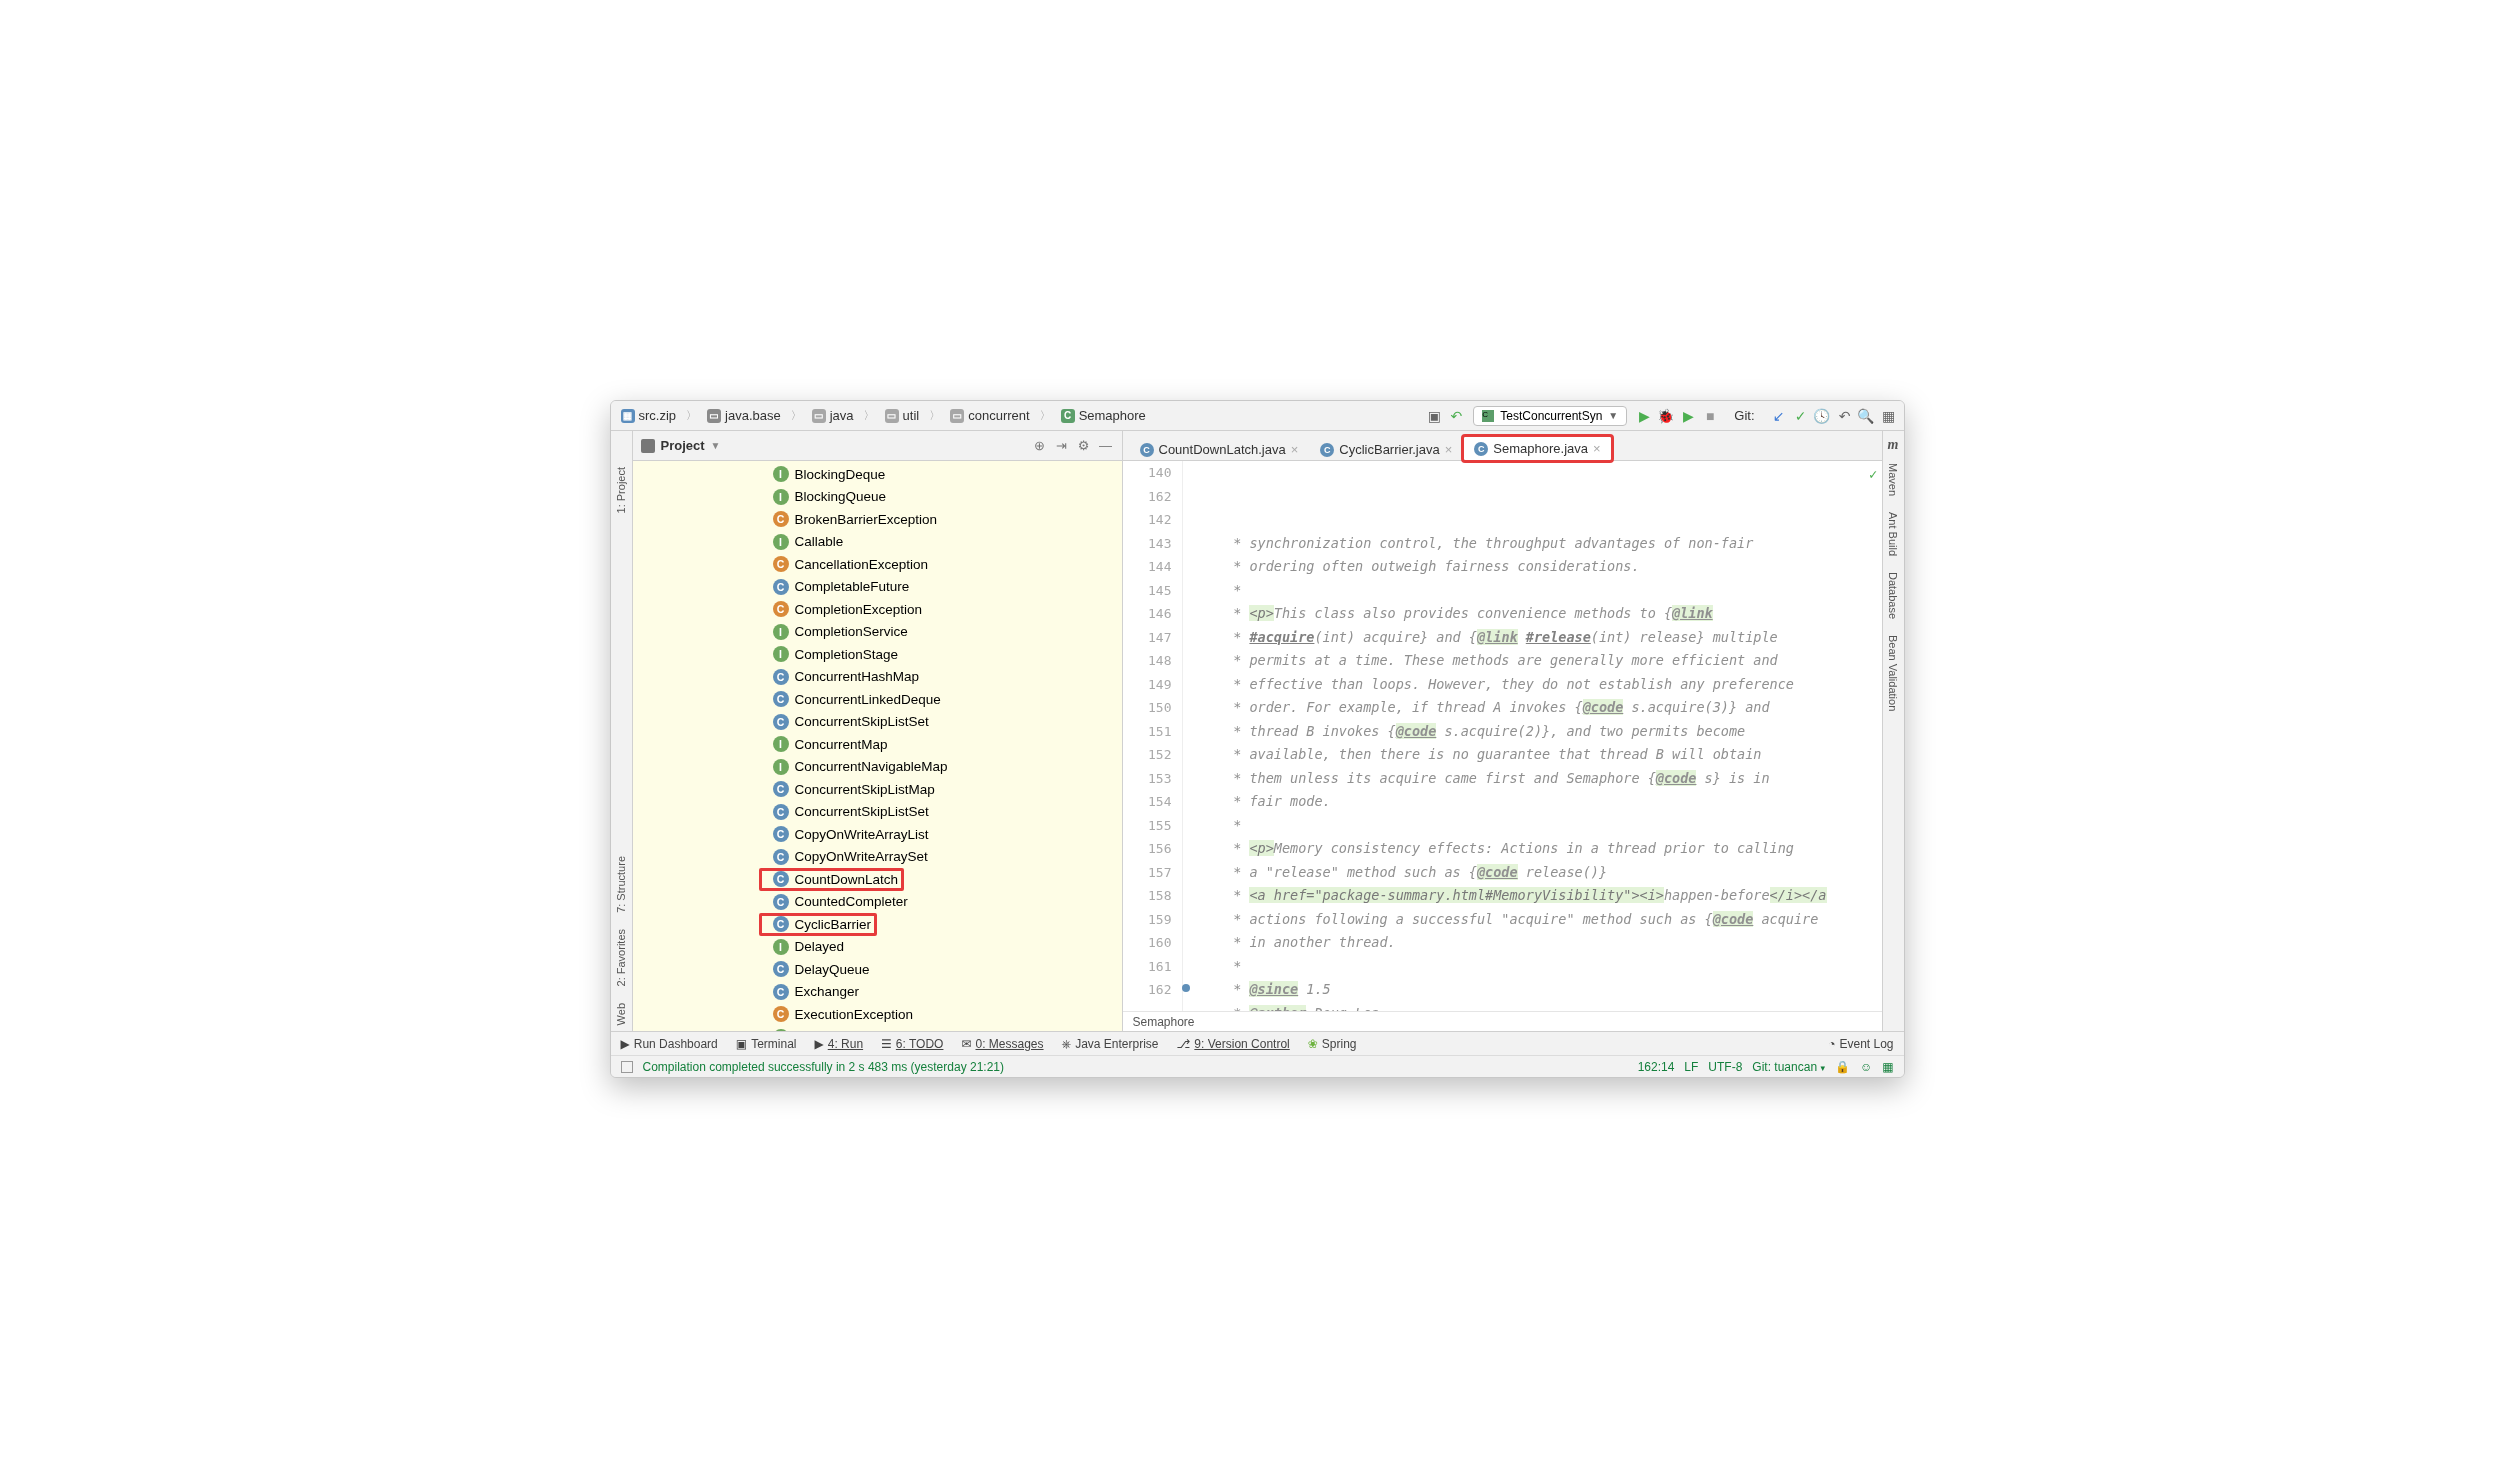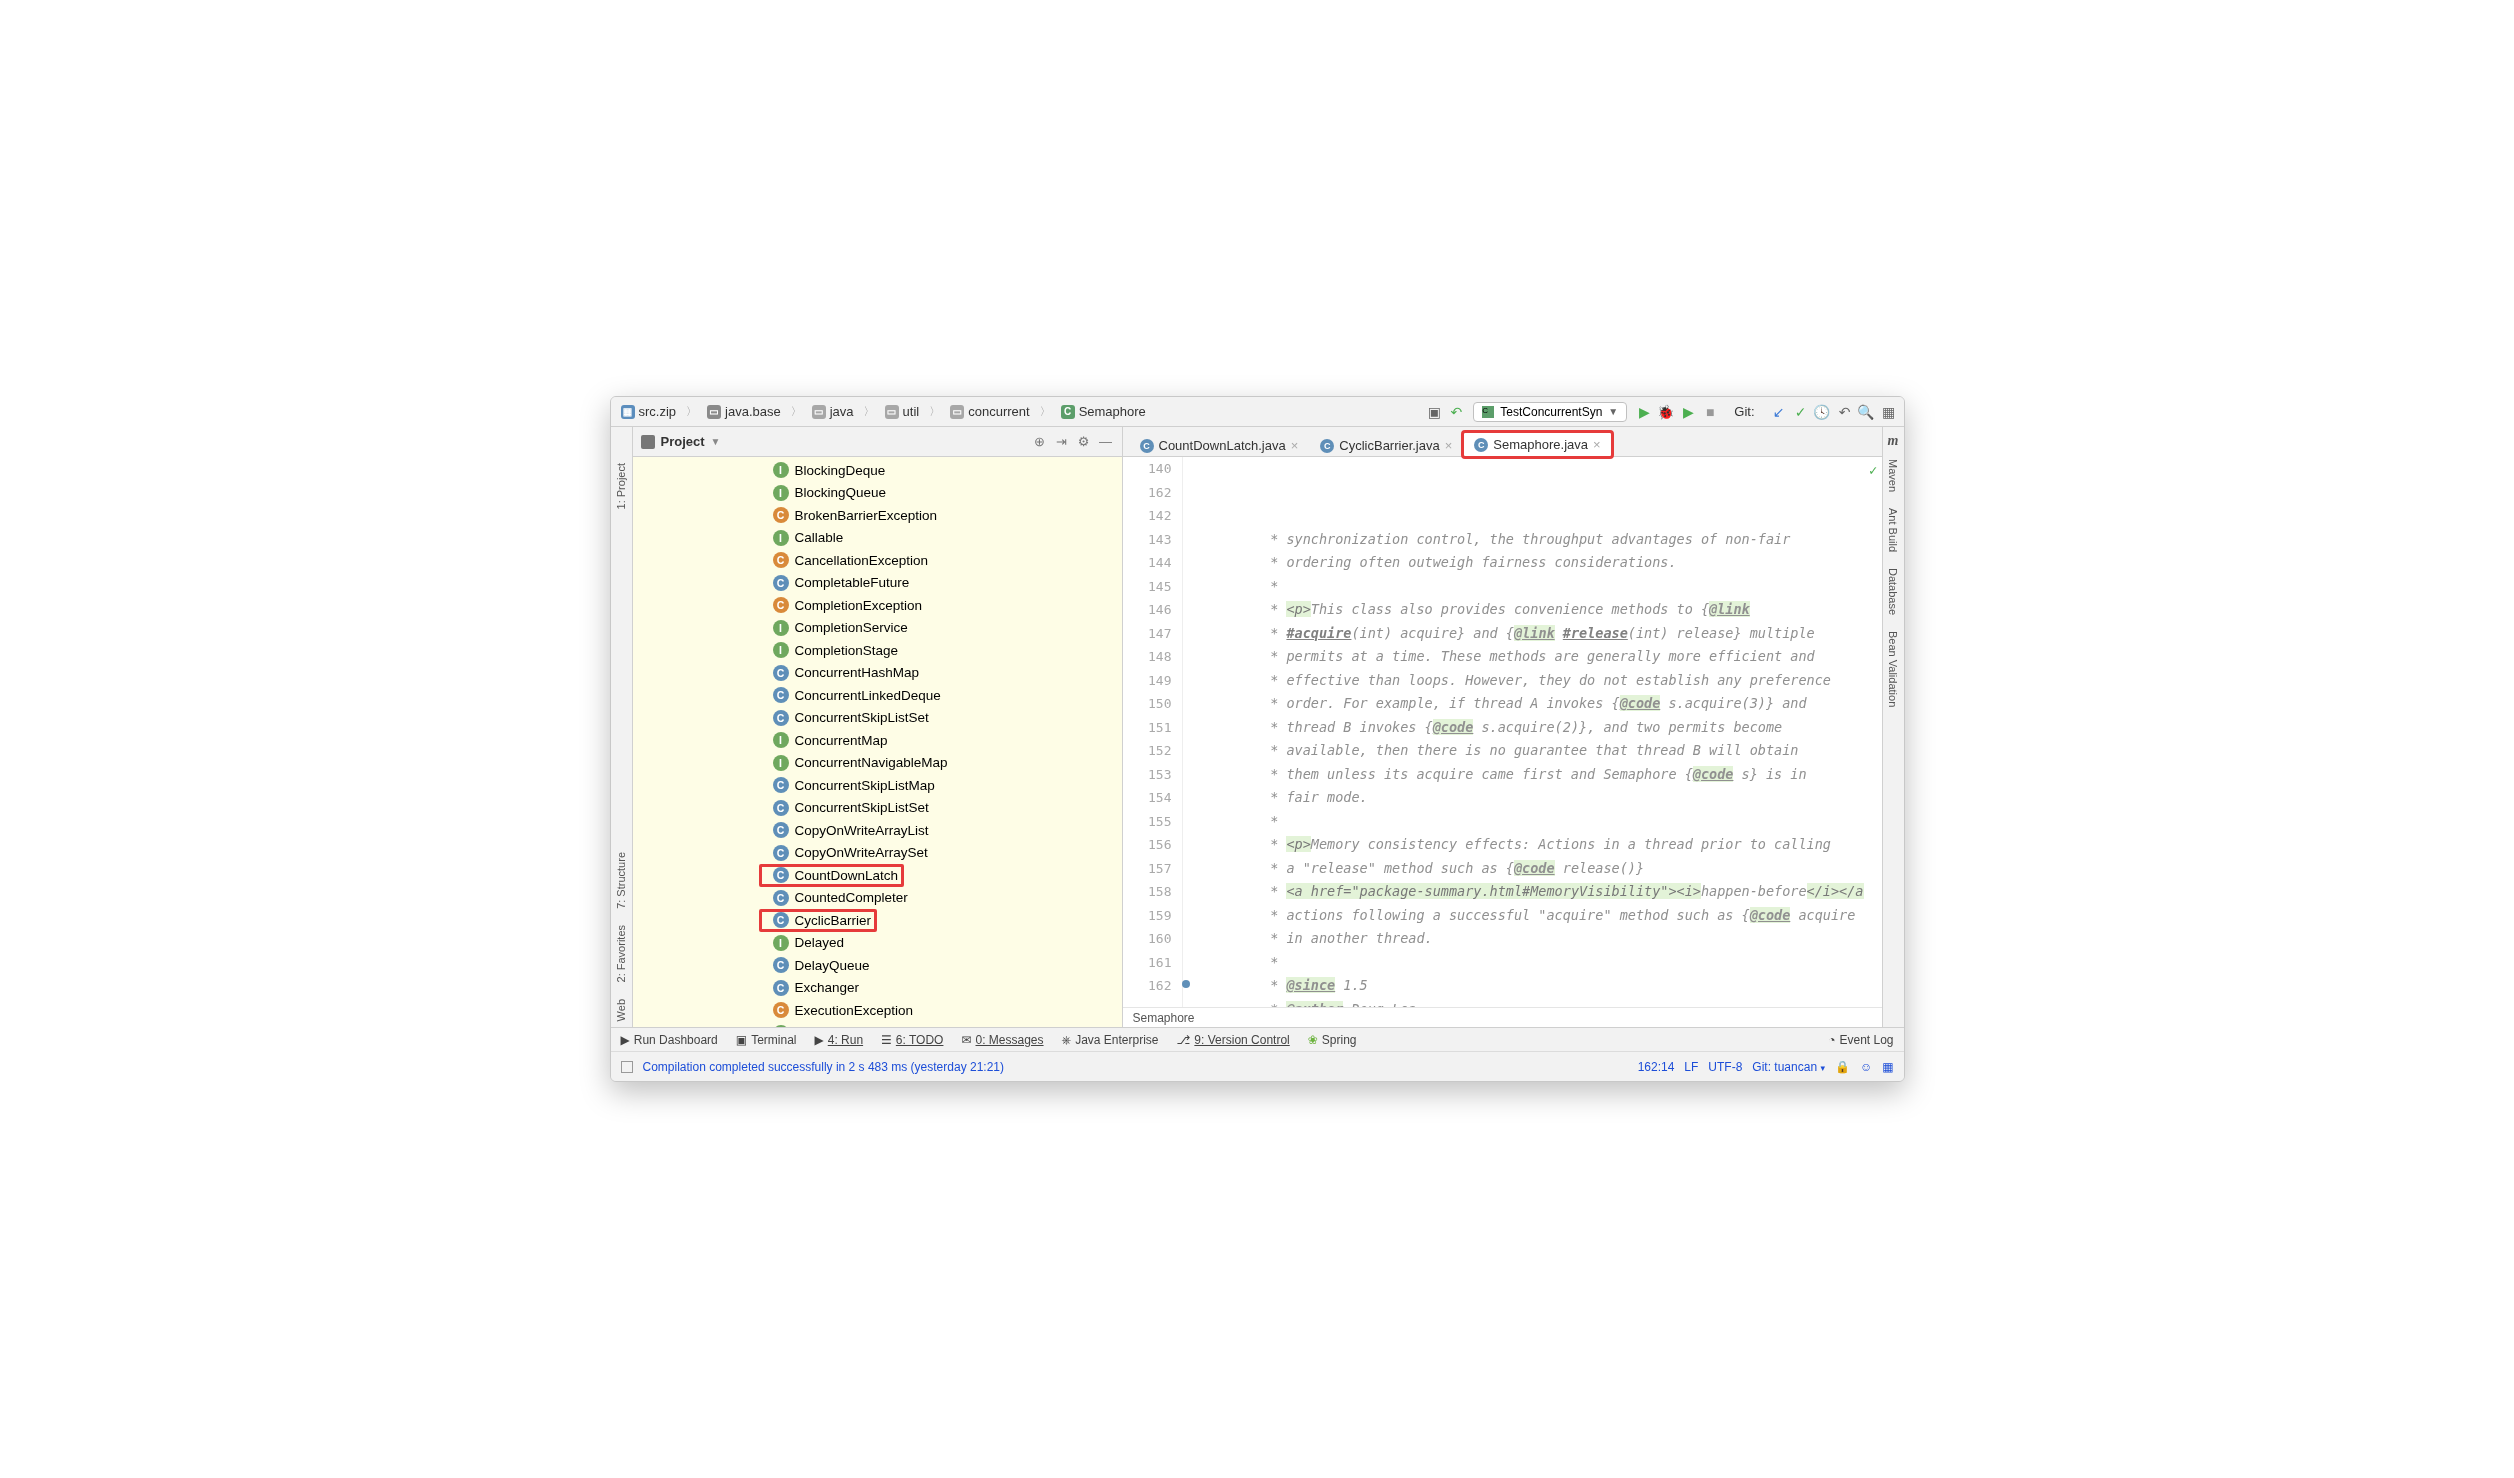--- a/index.html
+++ b/index.html
@@ -84,39 +84,39 @@
 .tnode.hl { outline:3px solid #e63b3b; outline-offset:-3px; margin-left:126px; padding-left:14px; width:fit-content; padding-right:6px; border-radius:2px;}
 
 .editor { flex:1; display:flex; flex-direction:column; min-width:0; }
 .tabs { height:30px; background:#f2f2f2; border-bottom:1px solid #d0d0d0; display:flex; align-items:flex-end; padding-left:6px; }
 .tab { display:flex; align-items:center; gap:5px; padding:4px 10px; font-size:13px; color:#333; border:1px solid transparent; border-bottom:none; cursor:pointer; position:relative; bottom:-1px;}
 .tab .ci { width:14px; height:14px; border-radius:50%; background:#5f8fb8; color:#fff; font-size:9px; font-weight:bold; display:flex; align-items:center; justify-content:center;}
 .tab .cx { color:#aaa; font-size:13px; }
 .tab.active { background:#fff; border-color:#d0d0d0; border-bottom:1px solid #fff;}
 .tab.hlt { outline:3px solid #e63b3b; outline-offset:-1px; border-radius:2px;}
 
-.code-area { flex:1; display:flex; overflow:hidden; position:relative;gap:37px; }
+.code-area { flex:1; display:flex; overflow:hidden; position:relative; }
 .gutter { width:60px; background:#fff; border-right:1px solid #eee; text-align:right; padding-right:10px; font-family:"Menlo","Monaco",monospace; font-size:13px; color:#aaa; line-height:23.5px; user-select:none;}
 .gutter .gmark { position:relative; }
 .gutter .gmark::after { content:""; position:absolute; right:-18px; top:6px; width:8px; height:8px; border-radius:50%; background:#5f8fb8;}
 .code { flex:1; font-family:"Menlo","Monaco",monospace; font-size:13.5px; line-height:23.5px; white-space:pre; overflow:hidden; padding-left:10px; position:relative;}
 .code .green-check { position:absolute; right:4px; top:2px; color:#4caf50; font-size:14px;}
 .cmt { color:#909090; font-style:italic; }
 .cmt .tag { background:#e3f3d8; color:#787878; font-style:italic; }
 .cmt .lnk { color:#808080; font-weight:bold; text-decoration:underline; font-style:italic;}
 .cmt .lnk2 { background:#e3f3d8; font-weight:bold; text-decoration:underline; font-style:italic;text-align:center;}
 
 .breadcrumb-bottom { height:20px; border-top:1px solid #e5e5e5; padding-left:10px; font-size:12px; color:#555; display:flex; align-items:center;}
 
 .bottom-bar { height:24px; background:#f2f2f2; border-top:1px solid #cfcfcf; display:flex; align-items:center; padding:0 10px; gap:18px; font-size:12px; color:#444;}
 .bottom-bar .bi { display:flex; align-items:center; gap:4px; }
 .bottom-bar .sp { flex:1; }
 .bottom-bar .und { text-decoration:underline; }
 
-.status-bar { height:30px; background:#f2f2f2; border-top:1px solid #dcdcdc; display:flex; align-items:center; padding:0 10px; font-size:12px; color:#1d4ed8; gap:10px;}
+.status-bar { height:22px; background:#f2f2f2; border-top:1px solid #dcdcdc; display:flex; align-items:center; padding:0 10px; font-size:12px; color:#15803d; gap:10px;}
 .status-bar .sp { flex:1; }
 .status-bar .sq { width:12px; height:12px; border:1px solid #999; }
 </style>
 </head>
 <body>
 
 <div class="window">
 
 
   <div class="navbar">

